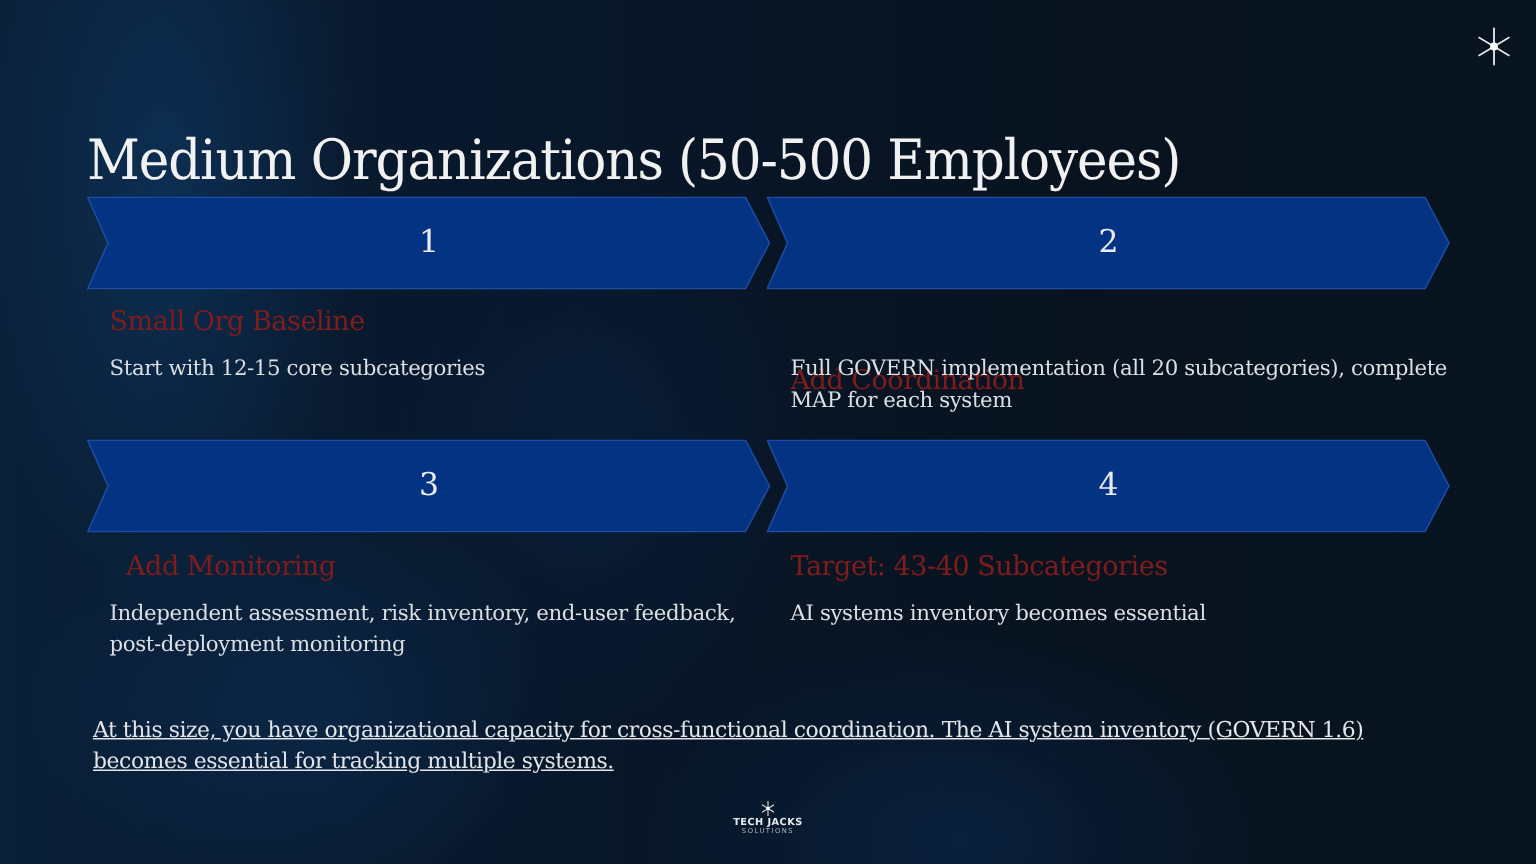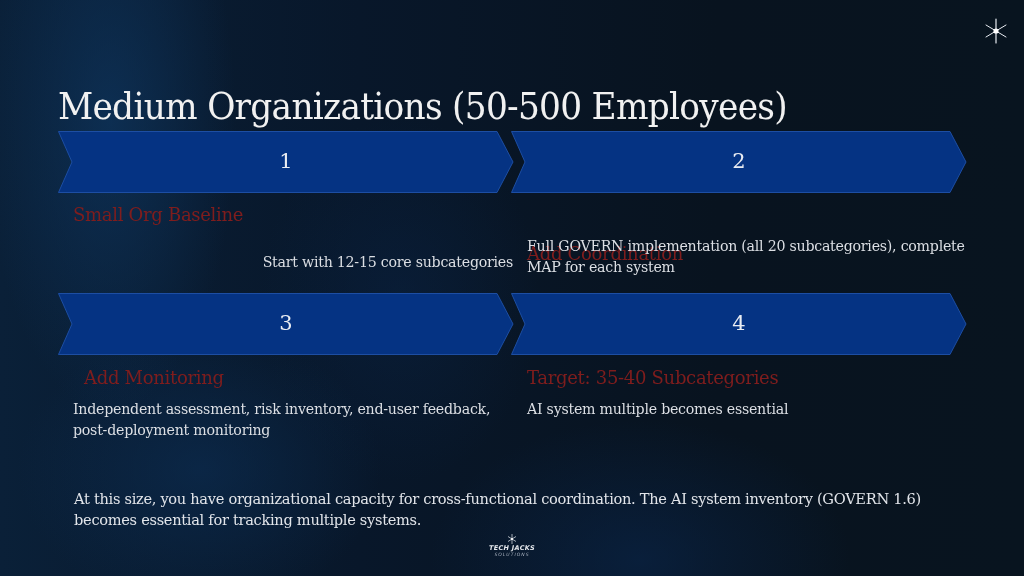--- a/index.html
+++ b/index.html
@@ -16,21 +16,21 @@
     font-family:"DejaVu Serif","Liberation Serif",serif;color:#f1f1f1;letter-spacing:-0.8px;
     transform:scaleX(0.93);transform-origin:left center;white-space:nowrap;font-weight:normal;}
   .corner-star{position:absolute;left:983px;top:18px;width:26px;height:26px;}
   .chev{position:absolute;width:456px;height:62px;}
   .chev svg{position:absolute;left:0;top:0;}
   .chev .num{position:absolute;left:0;right:0;top:0;height:62px;line-height:60px;text-align:center;
     font-size:21px;color:#e9ecf2;}
   .step-title{position:absolute;font-size:18px;color:#7f1d1d;white-space:nowrap;letter-spacing:-0.3px;}
   .step-desc{position:absolute;font-size:14.2px;line-height:21px;color:#dcdfe4;letter-spacing:-0.25px;width:440px;}
   .summary{position:absolute;left:58px;top:472px;width:900px;font-size:14.6px;line-height:21px;color:#e2e5ea;letter-spacing:-0.3px;}
-  .logo{position:absolute;left:484px;top:534px;width:56px;text-align:center;font-style:italic;}
+  .logo{position:absolute;left:484px;top:534px;width:56px;text-align:center;}
   .logo .mark{display:block;margin:0 auto;width:10px;height:10px;}
   .logo .brand{display:block;font-family:"DejaVu Sans","Liberation Sans",sans-serif;font-size:6.5px;font-weight:bold;
     color:#e6e9ee;letter-spacing:0.3px;line-height:8px;}
   .logo .sub{display:block;font-family:"DejaVu Sans","Liberation Sans",sans-serif;font-size:4.5px;color:#aab3c0;letter-spacing:1px;line-height:6px;}
 </style>
 </head>
 <body>
 
 <h1 class="title">Medium Organizations (50-500 Employees)</h1>
 
@@ -43,21 +43,21 @@
   <circle cx="13" cy="13" r="2.6" fill="#ffffff"></circle>
 </svg>
 
 <div class="chev" style="left:58px;top:131px;">
   <svg width="456" height="62" viewBox="0 0 456 62">
     <polygon points="0.5,0.5 439,0.5 455,31 439,61.5 0.5,61.5 14,31" fill="#053383" stroke="#1d4ea3" stroke-width="1"></polygon>
   </svg>
   <div class="num">1</div>
 </div>
 <div class="step-title" style="left:73px;top:204px;">Small Org Baseline</div>
-<div class="step-desc" style="left:73px;top:252px;text-align:right;">Start with 12-15 core subcategories</div>
+<div class="step-desc" style="left:73px;top:236px;">Start with 12-15 core subcategories</div>
 
 <div class="chev" style="left:511px;top:131px;">
   <svg width="456" height="62" viewBox="0 0 456 62">
     <polygon points="0.5,0.5 439,0.5 455,31 439,61.5 0.5,61.5 14,31" fill="#053383" stroke="#1d4ea3" stroke-width="1"></polygon>
   </svg>
   <div class="num">2</div>
 </div>
 <div class="step-title" style="left:527px;top:204px;margin-top:39px;">Add Coordination</div>
 <div class="step-desc" style="left:527px;top:236px;">Full GOVERN implementation (all 20 subcategories), complete MAP for each system</div>
 
@@ -69,24 +69,24 @@
 </div>
 <div class="step-title" style="left:73px;top:367px;margin-left:11px;">Add Monitoring</div>
 <div class="step-desc" style="left:73px;top:399px;">Independent assessment, risk inventory, end-user feedback, post-deployment monitoring</div>
 
 <div class="chev" style="left:511px;top:293px;">
   <svg width="456" height="62" viewBox="0 0 456 62">
     <polygon points="0.5,0.5 439,0.5 455,31 439,61.5 0.5,61.5 14,31" fill="#053383" stroke="#1d4ea3" stroke-width="1"></polygon>
   </svg>
   <div class="num">4</div>
 </div>
-<div class="step-title" style="left:527px;top:367px;">Target: 35-40 Subcategories</div>
-<div class="step-desc" style="left:527px;top:399px;">AI system multiple becomes essential</div>
+<div class="step-title" style="left:527px;top:367px;">Target: 43-40 Subcategories</div>
+<div class="step-desc" style="left:527px;top:399px;">AI systems inventory becomes essential</div>
 
-<p class="summary" style="margin:16px;">At this size, you have organizational capacity for cross-functional coordination. The AI system inventory (GOVERN 1.6) becomes essential for tracking multiple systems.</p>
+<p class="summary" style="margin:4px;text-decoration:underline;">At this size, you have organizational capacity for cross-functional coordination. The AI system inventory (GOVERN 1.6) becomes essential for tracking multiple systems.</p>
 
 <div class="logo">
   <svg class="mark" viewBox="0 0 10 10">
     <g stroke="#e8ecf2" stroke-width="0.7">
       <line x1="5" y1="0" x2="5" y2="10"></line>
       <line x1="1" y1="7.5" x2="9" y2="2.5"></line>
       <line x1="1" y1="2.5" x2="9" y2="7.5"></line>
     </g>
     <circle cx="5" cy="5" r="1.1" fill="#fff"></circle>
   </svg>

